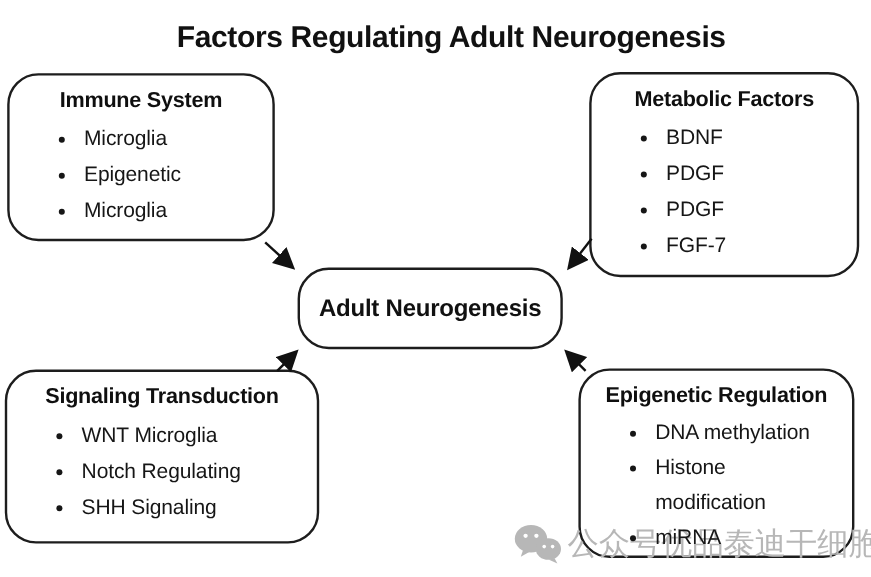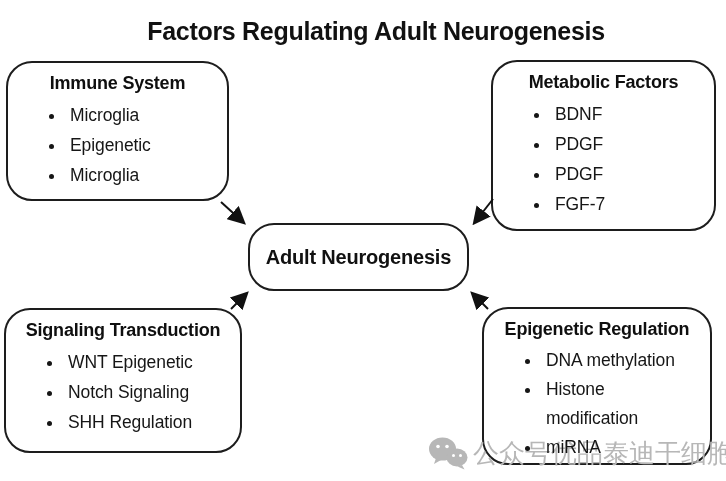--- a/index.html
+++ b/index.html
@@ -21,21 +21,21 @@
   }
   .box ul{
     margin:6px 0 0 0;padding:0 8px 0 58px;list-style:disc;
   }
   .box li{
     font-size:17.5px;line-height:30px;color:#161616;padding-left:4px;
     letter-spacing:-0.1px;
   }
   .box-tl{left:6px;top:61px;width:223px;height:140px;}
   .box-tr{left:491px;top:60px;width:225px;height:171px;}
-  .box-bl{left:4px;top:308px;width:238px;height:145px;}
+  .box-bl{left:4px;top:308px;width:262px;height:145px;}
   .box-br{left:482px;top:307px;width:230px;height:158px;}
   .box-br ul{position:relative;z-index:6;padding-right:14px;}
   .box-br li{line-height:29px;}
   .box-center{
     left:248px;top:223px;width:221px;height:68px;
     display:flex;align-items:center;justify-content:center;
   }
   .center-label{font-size:20px;font-weight:700;letter-spacing:-0.2px;white-space:nowrap;}
   .arrows{position:absolute;left:0;top:0;z-index:2;pointer-events:none;}
   .watermark{
@@ -78,23 +78,23 @@
       <li>BDNF</li>
       <li>PDGF</li>
       <li>PDGF</li>
       <li>FGF-7</li>
     </ul>
   </div>
 
   <div class="box box-bl">
     <div class="box-title">Signaling Transduction</div>
     <ul>
-      <li>WNT Epigenetic</li>
-      <li>Notch Signaling</li>
-      <li>SHH Regulation</li>
+      <li>WNT Microglia</li>
+      <li>Notch Regulating</li>
+      <li>SHH Signaling</li>
     </ul>
   </div>
 
   <div class="box box-center">
     <div class="center-label">Adult Neurogenesis</div>
   </div>
 
   <div class="box box-br">
     <div class="box-title">Epigenetic Regulation</div>
     <ul>

